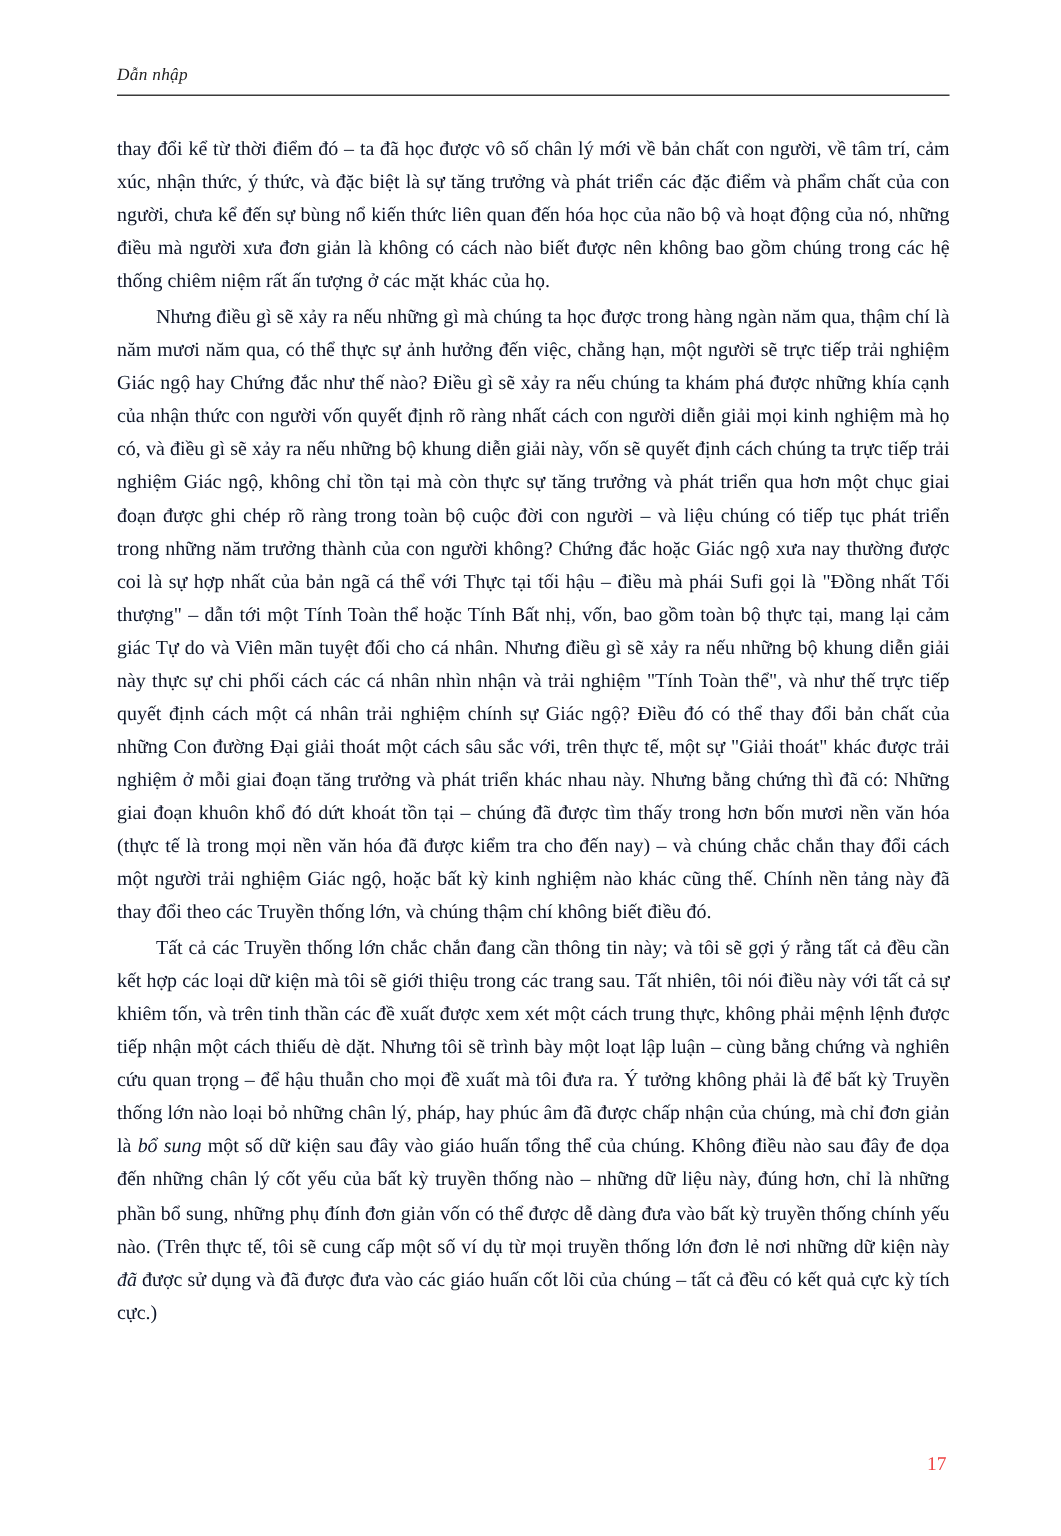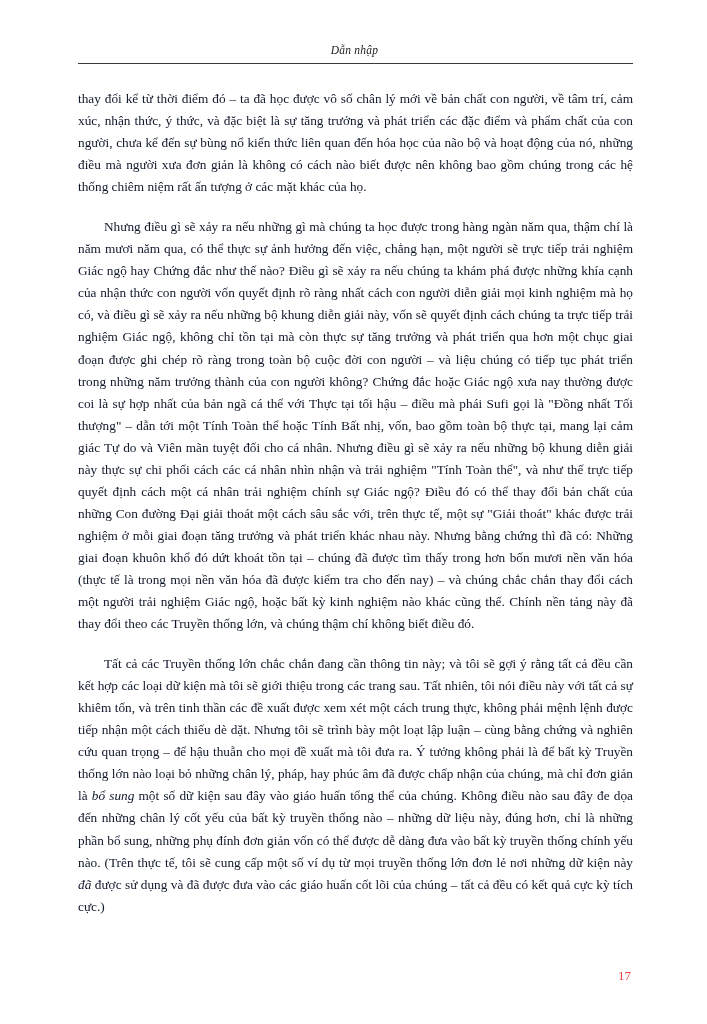--- a/index.html
+++ b/index.html
@@ -20,21 +20,21 @@
     top: 0;
     left: 0;
     width: 707px;
     height: 1024px;
     box-sizing: border-box;
     padding: 44px 74px 40px 78px;
     display: flex;
     flex-direction: column;
   }
   .running-head {
-    text-align: center;
+    text-align: left;
     font-style: italic;
     font-size: 11.5px;
     color: #222;
     letter-spacing: 0.2px;
     margin-bottom: 4px;
     padding-right: 2px;
   }
   .head-rule {
     border: 0;
     border-top: 1px solid #3a3a3a;
@@ -48,21 +48,21 @@
     margin: 0;
     font-size: 13.3px;
     line-height: 22.05px;
     text-align: justify;
     text-justify: inter-word;
     hyphens: none;
     color: #0f172a;
   }
   .body-text p.indent {
     text-indent: 26px;
-    margin-top: 18px;
+    margin-top: 2px;
   }
   .body-text p + p {
     margin-top: 1px;
   }
   em { }
   .folio {
     text-align: right;
     font-size: 13px;
     color: #ef4444;
     padding-right: 2px;

